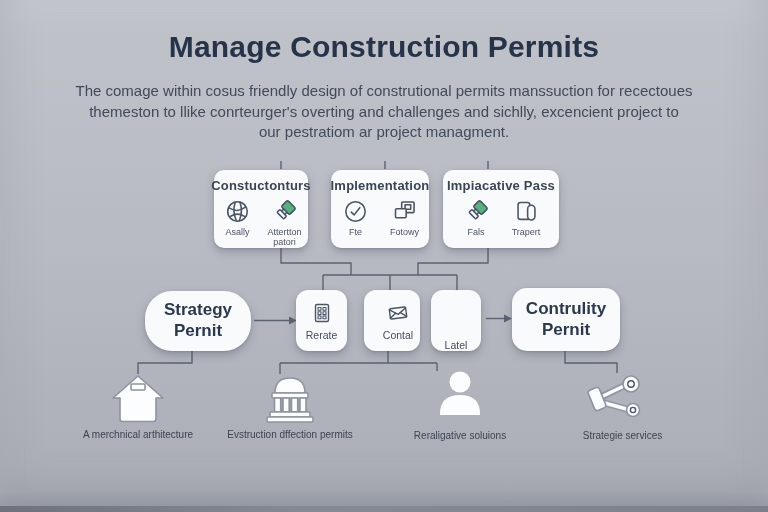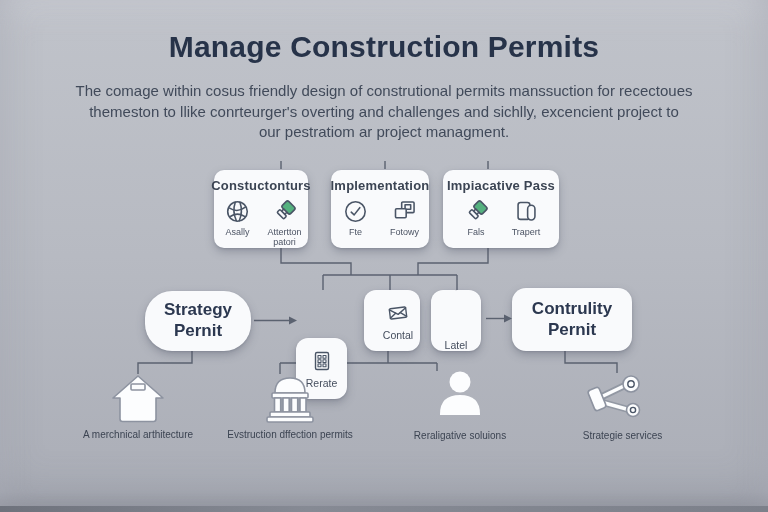--- a/index.html
+++ b/index.html
@@ -150,21 +150,21 @@
         </svg>
         <div class="cat-item-label">Trapert</div>
       </div>
     </div>
   </div>
 
   <div class="card big-box" style="left:145px;top:291px;width:106px;height:60px;border-radius:27px;">
     <div class="big-box-label">Strategy Pernit</div>
   </div>
 
-  <div class="card step" style="left:296px;top:290px;width:51px;height:61px;margin-top:48px;">
+  <div class="card step" style="left:296px;top:290px;width:51px;height:61px;">
     <svg viewBox="0 0 24 24">
       <rect class="li" x="5.5" y="3.5" width="13" height="17" rx="1.5"></rect>
       <g class="li" style="stroke-width:1.1">
         <rect x="8" y="6.5" width="3" height="2.8"></rect>
           <rect x="13" y="6.5" width="3" height="2.8"></rect>
         <rect x="8" y="10.8" width="3" height="2.8"></rect>
           <rect x="13" y="10.8" width="3" height="2.8"></rect>
         <rect x="8" y="15" width="3" height="2.8"></rect>
           <rect x="13" y="15" width="3" height="2.8"></rect>
       </g>
@@ -184,21 +184,21 @@
   </div>
 
   <div class="card step" style="left:431px;top:290px;width:50px;height:61px;gap:48px;">
     <svg viewBox="0 0 24 24">
       <path class="li" d="M8.5 3.5 H13.5 L17.5 7.5 V19 Q17.5 20.5 16 20.5 H8.5 Q7 20.5 7 19 V5 Q7 3.5 8.5 3.5 Z"></path>
       <path class="li" d="M13.5 3.5 V7.5 H17.5"></path>
     </svg>
     <div class="step-label">Latel</div>
   </div>
 
-  <div class="card big-box" style="left:512px;top:288px;width:120px;height:63px;">
+  <div class="card big-box" style="left:512px;top:288px;width:108px;height:63px;border-radius:15px;">
     <div class="big-box-label">Contrulity Pernit</div>
   </div>
 
   <svg class="svc-icon" style="left:106px;top:371px;" width="64" height="56" viewBox="0 0 64 56">
     <path class="bi" d="M32 5 L7 27 H14 V48 Q14 50.5 16.5 50.5 H47.5 Q50 50.5 50 48 V27 H57 Z"></path>
     <rect class="bi" x="25" y="13" width="14" height="6" rx="1"></rect>
   </svg>
   <div class="svc-label" style="left:68px;top:428px;width:140px;">A merchnical arthitecture</div>
 
   <svg class="svc-icon" style="left:258px;top:371px;" width="64" height="56" viewBox="0 0 64 56">

